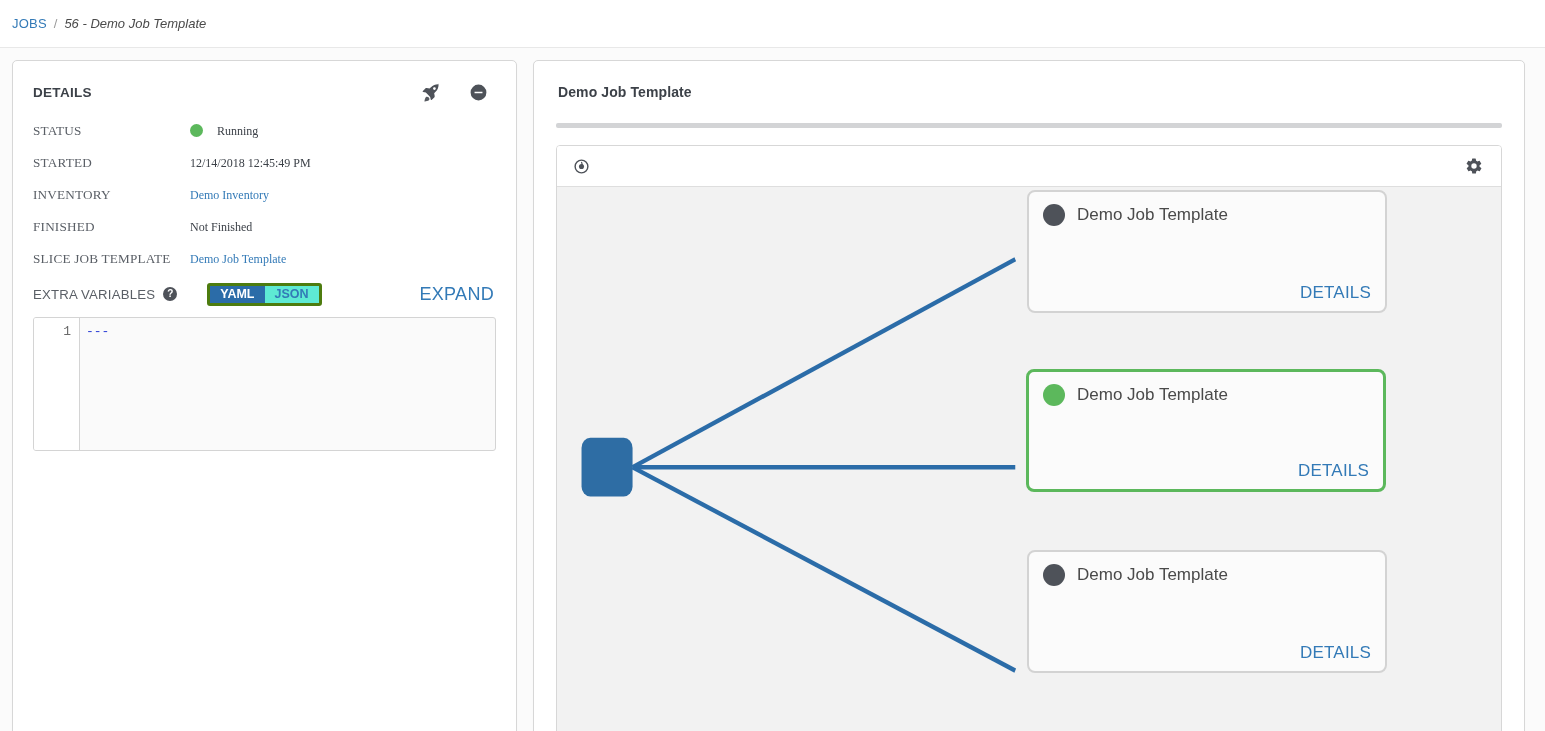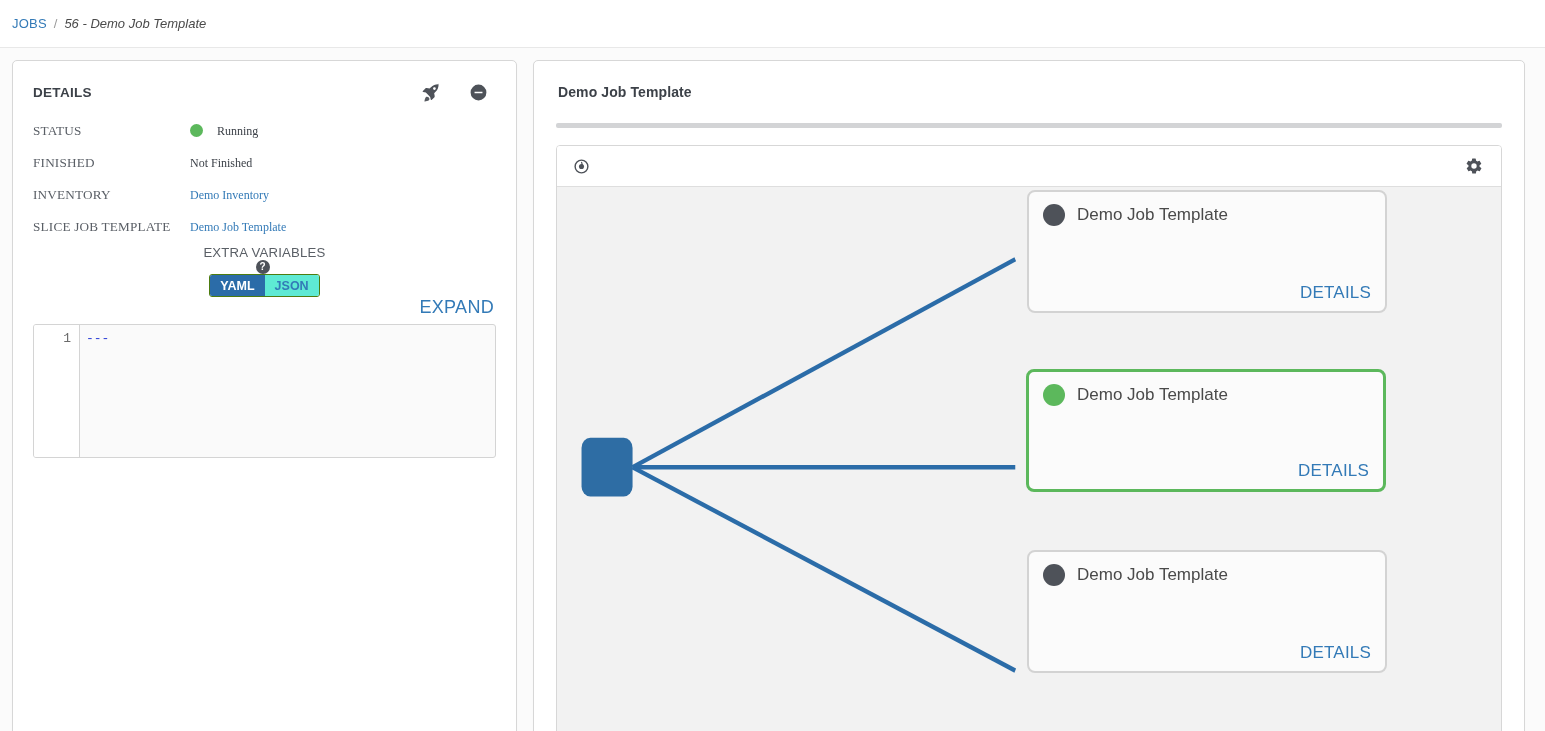--- a/index.html
+++ b/index.html
@@ -85,36 +85,36 @@
   .dot {
     width: 13px; height: 13px; border-radius: 50%;
     background: #5cb85c; display: inline-block; margin-right: 14px;
   }
 
   
   .ev-row {
     display: flex; align-items: center;
     min-height: 34px; margin-top: 2px;
     font-size: 13.2px;
-    flex-direction: column;
   }
   .ev-label { color: #5a5f66; text-transform: uppercase; letter-spacing: .2px; }
   .help-icon {
     width: 14px; height: 14px; border-radius: 50%;
     background: #4e5259; color: #fff;
     font-size: 10px; font-weight: bold;
     display: inline-flex; align-items: center; justify-content: center;
     margin: 0 12px 0 8px; cursor: pointer; line-height: 1;
   }
   .toggle {
     display: inline-flex;
-    border: 1px solid #4d7c0f;
+    border: 3px solid #4d7c0f;
     border-radius: 3px;
     overflow: hidden;
     height: 23px;
+    margin-left: 18px;
   }
   .toggle span {
     display: inline-flex; align-items: center; justify-content: center;
     font-size: 12.5px; font-weight: bold;
     padding: 0 10px; cursor: pointer;
   }
   .toggle .on  { background: #2b6ca8; color: #fff; }
   .toggle .off { background: #5eead4; color: #337ab7; }
   .expand-link {
     margin-left: auto; color: #337ab7; font-size: 18px;
@@ -265,29 +265,33 @@
     <div class="rows">
 
       <div class="row">
         <div class="row-label">STATUS</div>
         <div class="row-value">
           <span class="dot"></span>
           <span>Running</span>
         </div>
       </div>
 
+      <div class="row">
+        <div class="row-label">STARTED</div>
+        <div class="row-value">12/14/2018 12:45:49 PM</div>
+      </div>
+
+      <div class="row">
+        <div class="row-label">INVENTORY</div>
+        <div class="row-value link">Demo Inventory</div>
+      </div>
 
       <div class="row">
         <div class="row-label">FINISHED</div>
         <div class="row-value">Not Finished</div>
-      </div>
-
-      <div class="row">
-        <div class="row-label">INVENTORY</div>
-        <div class="row-value link">Demo Inventory</div>
       </div>
 
 
       <div class="row">
         <div class="row-label">SLICE JOB TEMPLATE</div>
         <div class="row-value link">Demo Job Template</div>
       </div>
     </div>
 
     <div class="ev-row">

